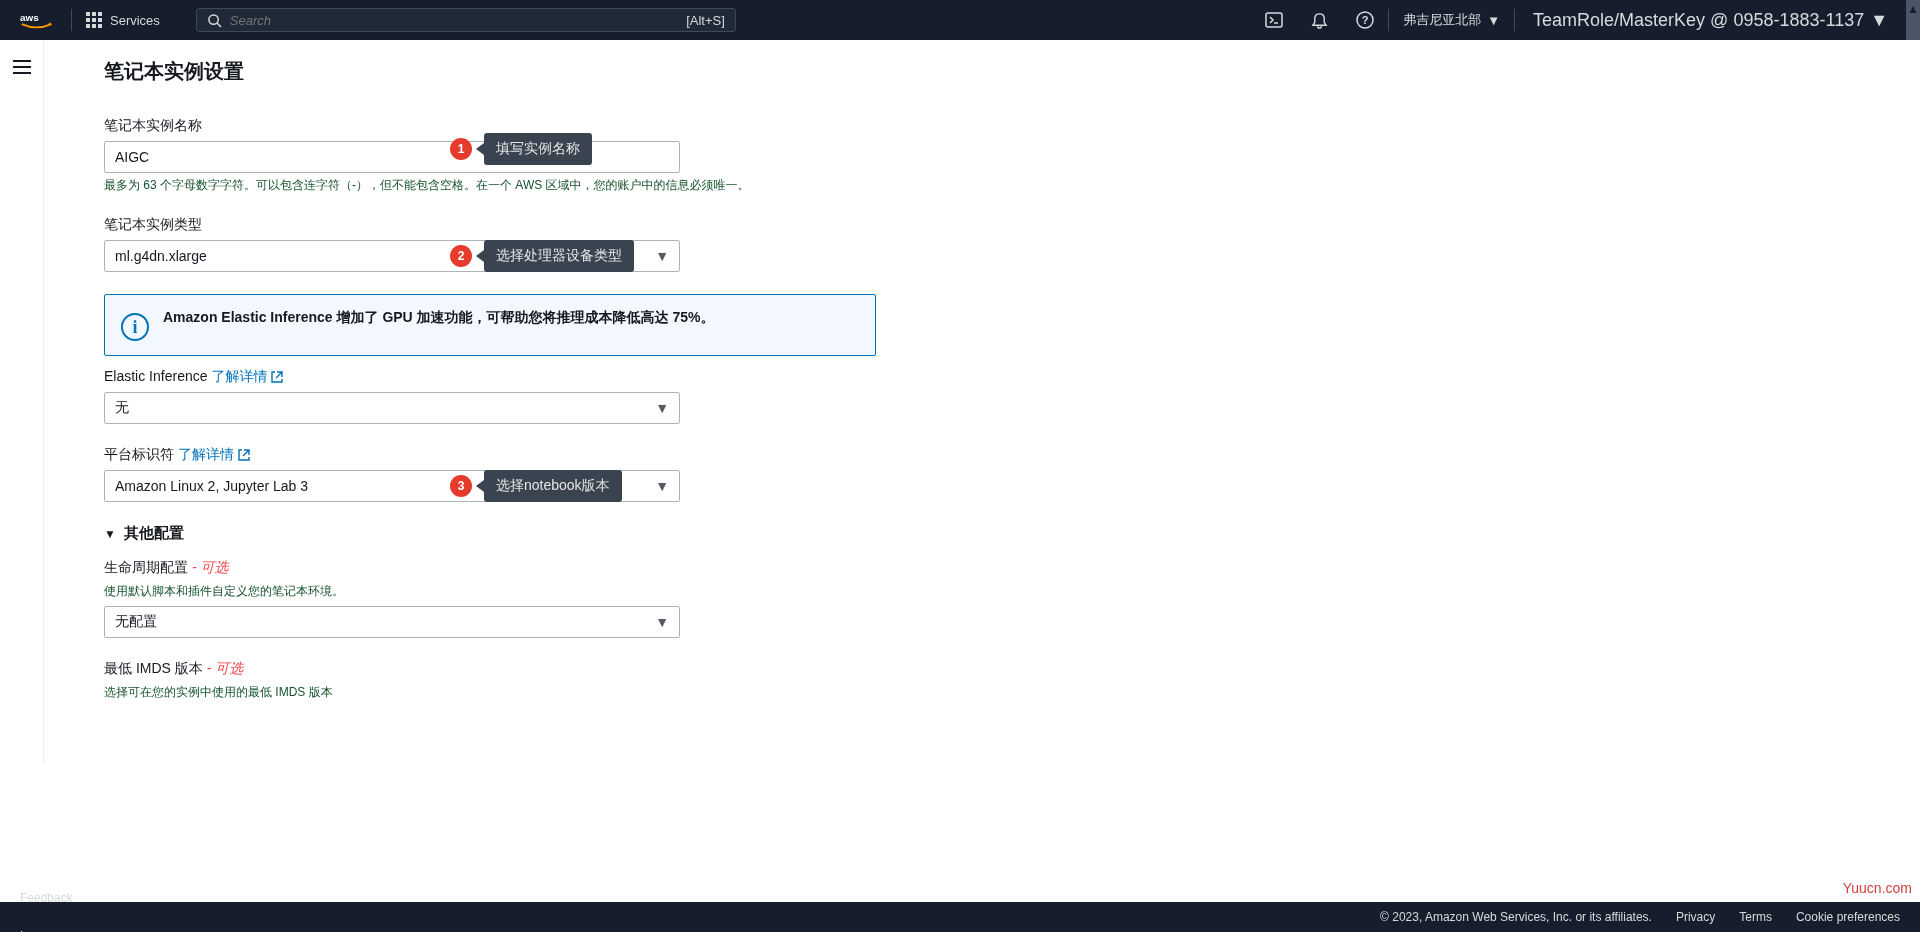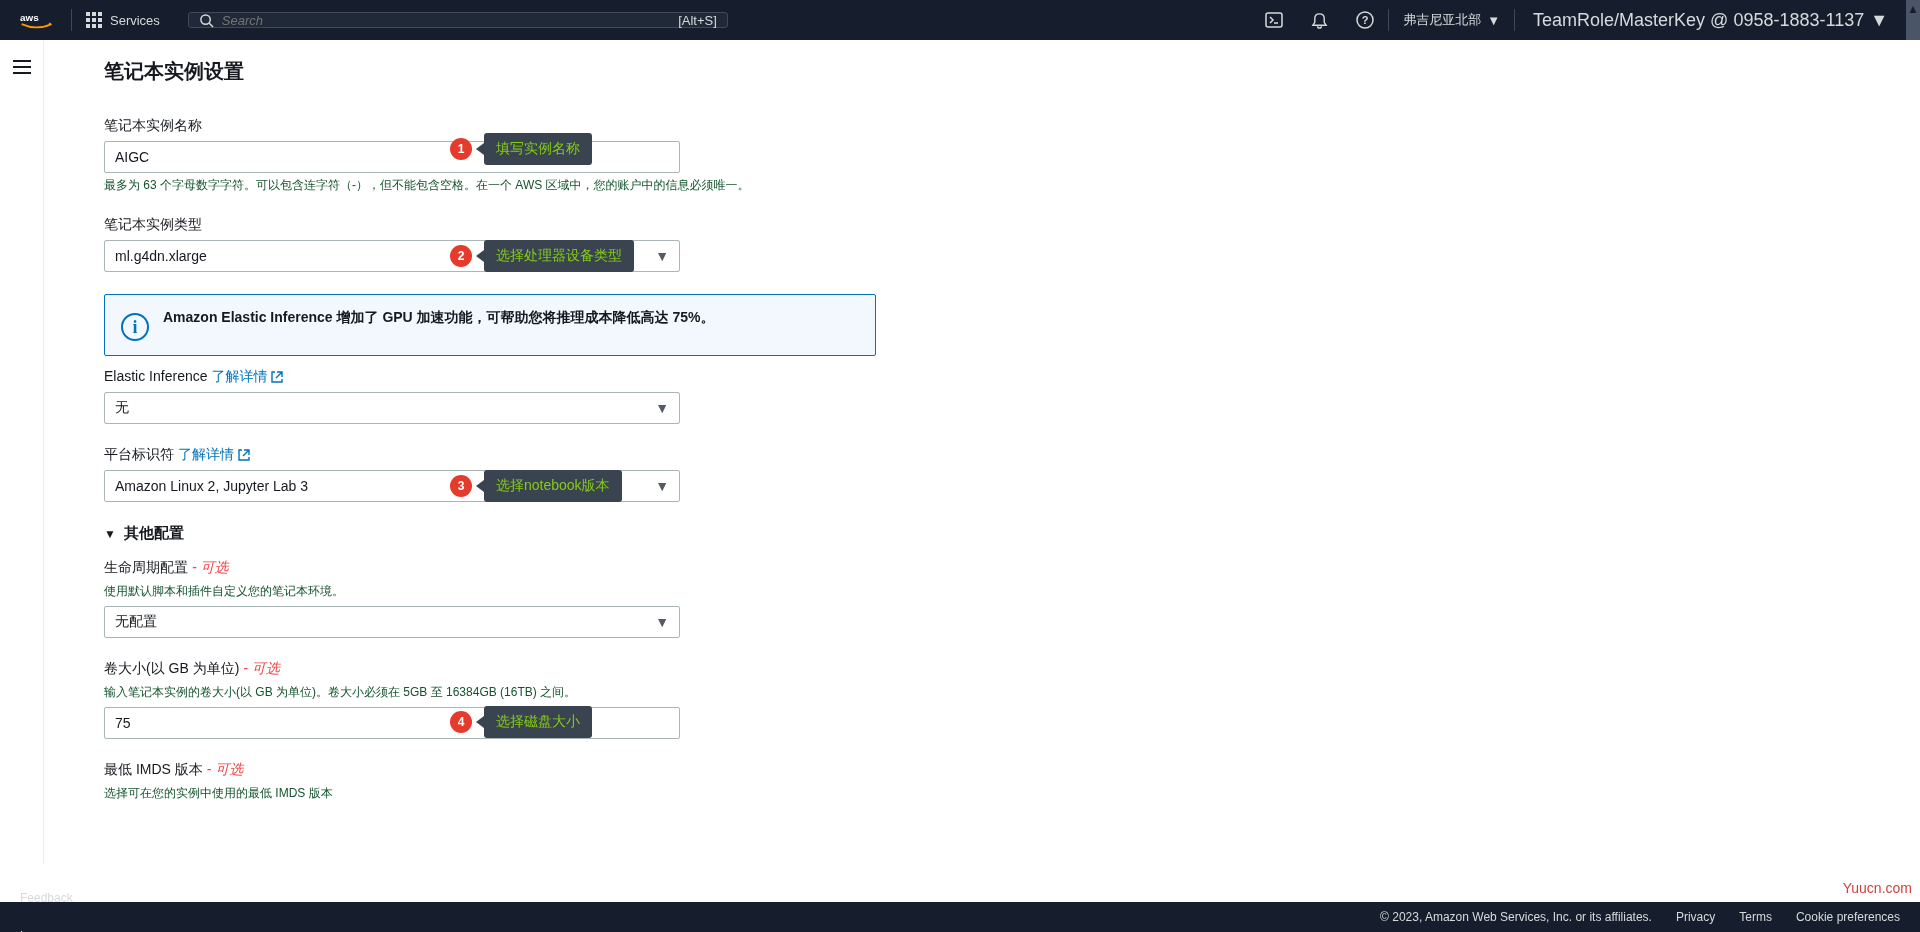--- a/index.html
+++ b/index.html
@@ -6,21 +6,21 @@
 body { font-family: "Amazon Ember", "Helvetica Neue", Arial, sans-serif; background: #fff; color: #16191f; font-size: 14px; }
 
 
 .top-nav { background: #161e2d; height: 40px; display: flex; align-items: center; color: #d5dbdb; position: relative; }
 .aws-logo { padding: 0 18px 0 20px; display: flex; align-items: center; }
 .aws-logo svg { width: 33px; height: 20px; }
 .nav-divider { width: 1px; height: 22px; background: #3e4a5a; }
 .services-btn { display: flex; align-items: center; gap: 8px; padding: 0 14px; cursor: pointer; font-size: 13px; }
 .services-grid { display: grid; grid-template-columns: repeat(3, 4px); grid-template-rows: repeat(3, 4px); gap: 2px; }
 .services-grid span { background: #d5dbdb; width: 4px; height: 4px; }
-.search-box { background: #1f2937; border: 1px solid #3e4a5a; border-radius: 3px; height: 16px; margin-left: 14px; width: 540px; display: flex; align-items: center; padding: 0 10px; position: relative; }
+.search-box { background: #1f2937; border: 1px solid #3e4a5a; border-radius: 3px; height: 24px; margin-left: 22px; width: 540px; display: flex; align-items: center; padding: 0 10px; position: relative; }
 .search-box input { background: transparent; border: none; color: #d5dbdb; flex: 1; outline: none; font-size: 13px; font-style: italic; margin-left: 8px; }
 .search-hint { color: #d5dbdb; font-size: 13px; }
 .nav-right { margin-left: auto; display: flex; align-items: center; height: 100%; }
 .nav-icon-btn { padding: 0 14px; cursor: pointer; display: flex; align-items: center; height: 100%; }
 .region-sel { padding: 0 14px; cursor: pointer; display: flex; align-items: center; gap: 6px; font-size: 13px; }
 .account-sel { padding: 0 18px; cursor: pointer; display: flex; align-items: center; gap: 6px; font-size: 18px; }
 .scroll-strip { width: 14px; background: #4a5568; height: 40px; display: flex; align-items: flex-start; justify-content: center; }
 .scroll-arrow { color: #161e2d; font-size: 12px; margin-top: 2px; }
 
 
@@ -47,21 +47,21 @@
 .info-sub { margin-top: 4px; }
 
 
 .expando-hdr { display: flex; align-items: center; gap: 8px; font-weight: 700; font-size: 15px; cursor: pointer; margin-bottom: 16px; }
 .tri { font-size: 12px; }
 
 
 .callout { position: absolute; display: flex; align-items: center; top: 50%; transform: translateY(-50%); }
 .callout-num { background: #e43b2c; color: #fff; width: 22px; height: 22px; border-radius: 50%; display: flex; align-items: center; justify-content: center; font-size: 12px; font-weight: 700; }
 .callout-arrow { width: 0; height: 0; border-top: 6px solid transparent; border-bottom: 6px solid transparent; border-right: 8px solid #3a4350; margin-left: 4px; }
-.callout-bubble { background: #3a4350; color: #84cc16; padding: 7px 12px; border-radius: 3px; font-size: 14px; white-space: nowrap; }
+.callout-bubble { background: #3a4350; color: #e5e5e5; padding: 7px 12px; border-radius: 3px; font-size: 14px; white-space: nowrap; }
 
 
 .bottom-bar { position: fixed; bottom: 0; left: 0; right: 0; background: #161e2d; height: 30px; display: flex; align-items: center; color: #d5dbdb; font-size: 12px; padding: 0 20px; }
 .bottom-bar .left { display: flex; gap: 24px; flex-direction: column; }
 .bottom-bar .right { margin-left: auto; display: flex; gap: 24px; align-items: center; }
 .watermark { position: fixed; bottom: 36px; right: 8px; color: #d04040; font-size: 14px; font-weight: 400; }
 
 .external-icon { width: 12px; height: 12px; }
 </style>
 </head>
@@ -227,35 +227,20 @@
         <span>生命周期配置</span>
         <span class="optional">- 可选</span>
       </label>
       <div class="help-text">使用默认脚本和插件自定义您的笔记本环境。</div>
       <div class="form-select" style="margin-top:6px;">
         <span>无配置</span>
         <span class="caret-down">▼</span>
       </div>
     </div>
 
-    <div class="form-group">
-      <label class="form-label">
-        <span>卷大小(以 GB 为单位)</span>
-        <span class="optional">- 可选</span>
-      </label>
-      <div class="help-text">输入笔记本实例的卷大小(以 GB 为单位)。卷大小必须在 5GB 至 16384GB (16TB) 之间。</div>
-      <div class="form-input" style="margin-top:6px;">
-          <span>75</span>
-        </div>
-      <div class="callout" style="left:346px; top:46px; transform:none;">
-        <div class="callout-num">4</div>
-        <div class="callout-arrow"></div>
-        <div class="callout-bubble">选择磁盘大小</div>
-      </div>
-    </div>
 
     <div class="form-group">
       <label class="form-label">
         <span>最低 IMDS 版本</span>
         <span class="optional">- 可选</span>
       </label>
       <div class="help-text">选择可在您的实例中使用的最低 IMDS 版本</div>
     </div>
   </div>
 

